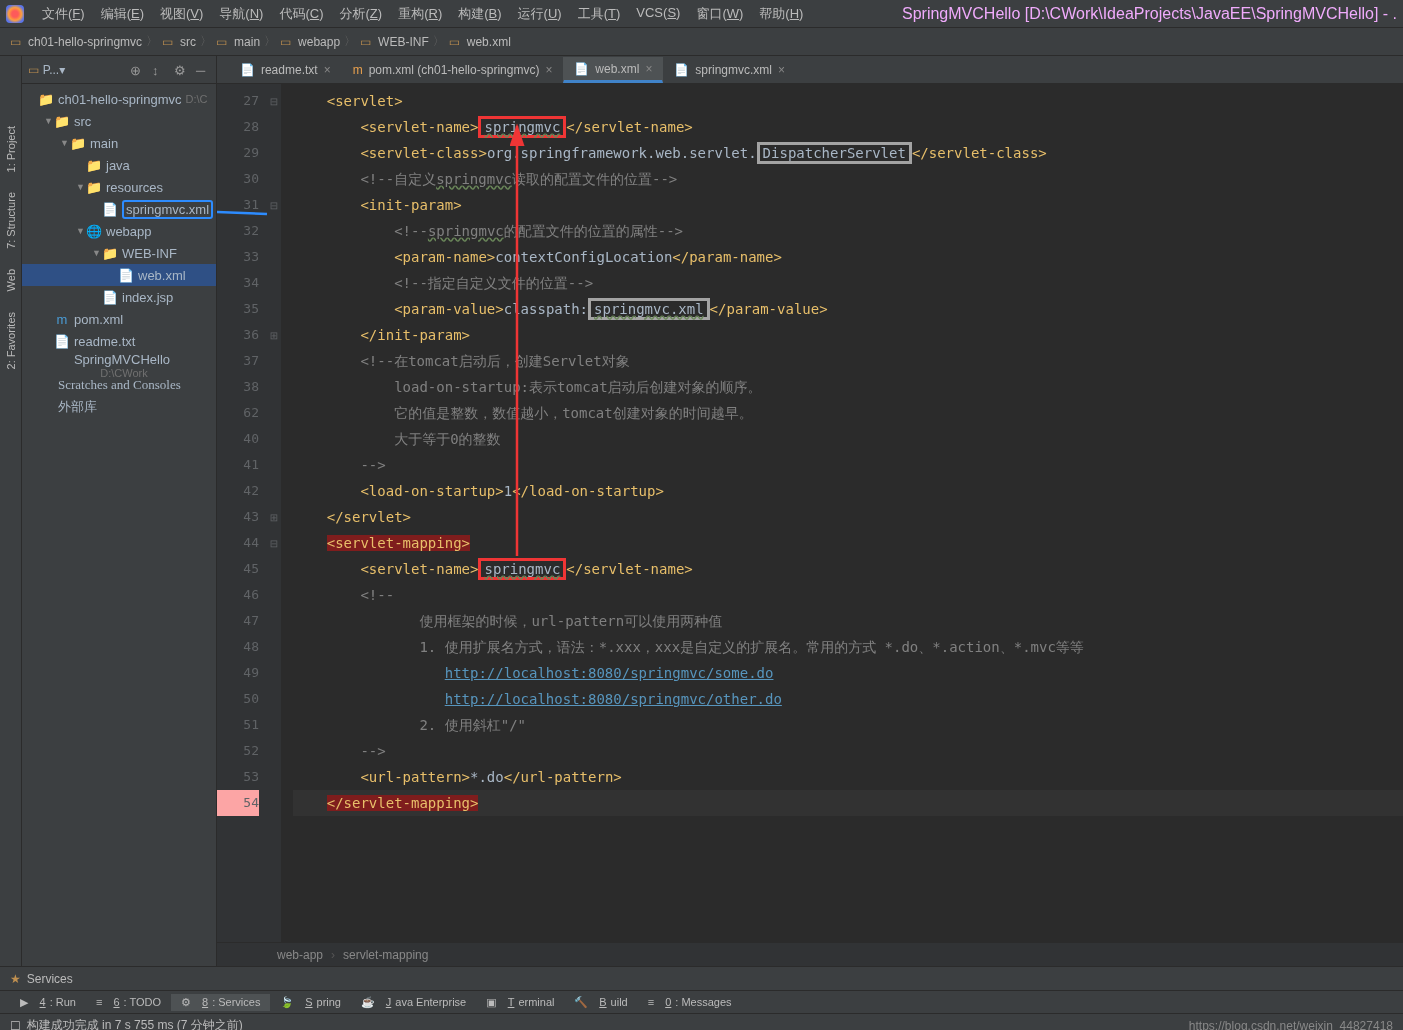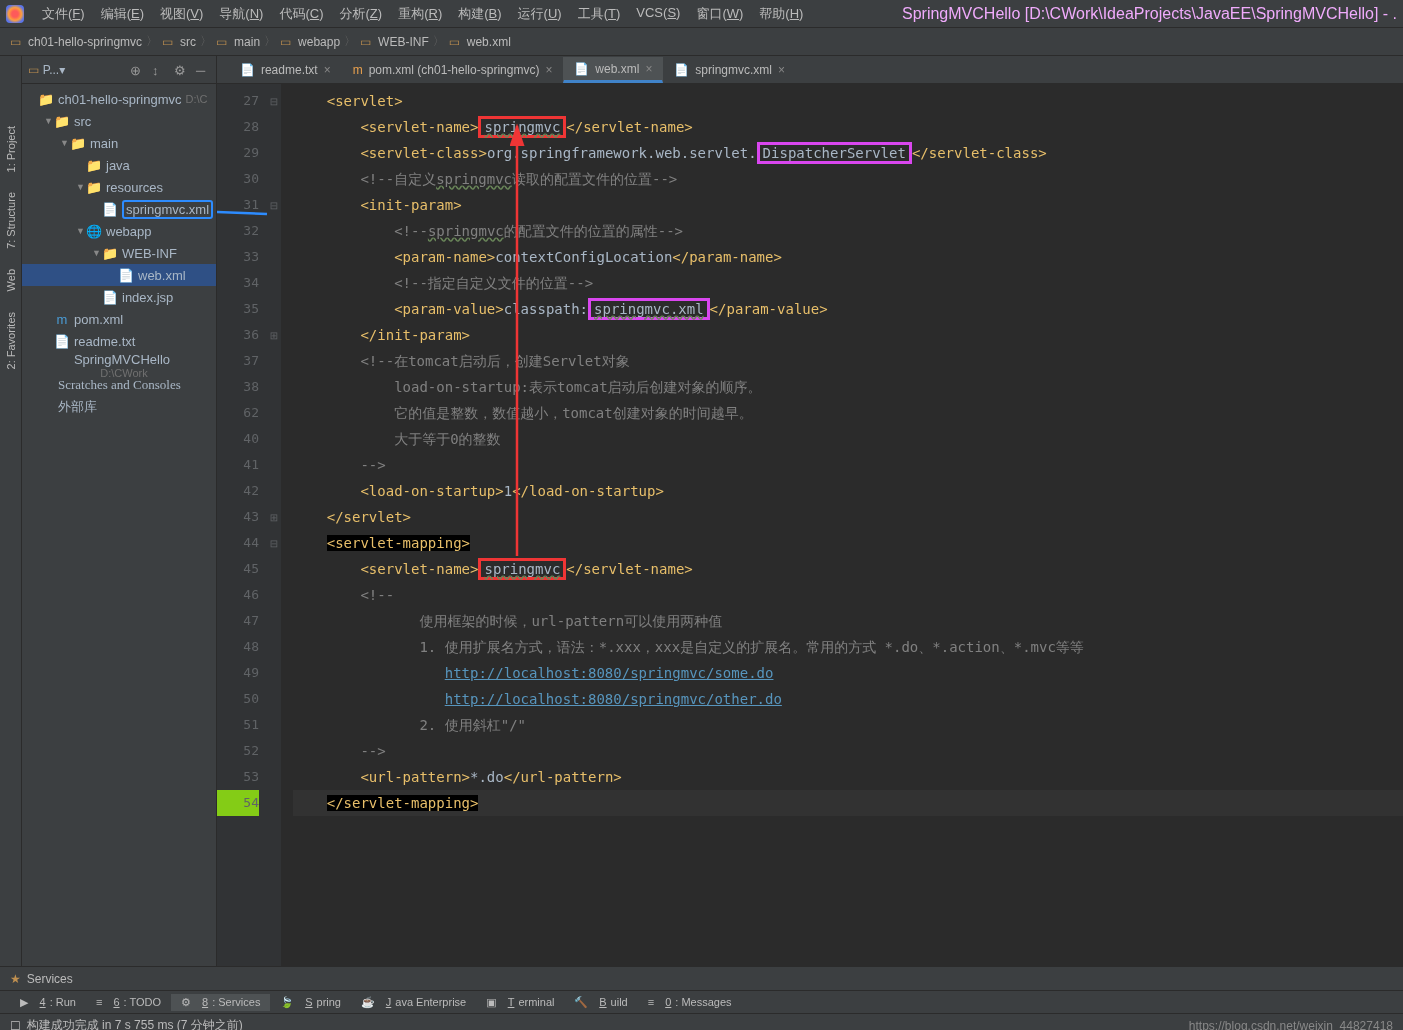--- a/index.html
+++ b/index.html
@@ -38,23 +38,23 @@
 .editor-content { flex: 1; display: flex; overflow: hidden; position: relative; }
 .gutter { width: 50px; background: #313335; text-align: right; padding: 4px 8px 0 0; font-family: "Consolas", monospace; font-size: 13px; color: #606366; line-height: 26px; }
 .gutter-marks { width: 14px; background: #313335; padding-top: 4px; }
 .gutter-marks .mark { height: 26px; display: flex; align-items: center; justify-content: center; color: #606366; font-size: 10px; }
 .code { flex: 1; font-family: "Consolas", "Microsoft YaHei", monospace; font-size: 14px; line-height: 26px; padding: 4px 0 0 12px; white-space: pre; position: relative; }
 .code .line { height: 26px; }
 .tag { color: #e8bf6a; }
 .txt { color: #a9b7c6; }
 .comment { color: #808080; }
 .link { color: #5795bd; text-decoration: underline; }
-.hl { background: #000000; }
+.hl { background: #7f1d1d; }
 .red-box { border: 3px solid #ef3535; padding: 0 3px; }
-.blue-box { border: 3px solid #d946ef; padding: 0 3px; }
+.blue-box { border: 3px solid #a3a3a3; padding: 0 3px; }
 .wavy { text-decoration: wavy underline #6a8759; }
 .breadcrumb-bottom { height: 24px; background: #313335; display: flex; align-items: center; padding-left: 60px; font-size: 12px; color: #888; border-top: 1px solid #2b2b2b; }
 .breadcrumb-bottom .sep { margin: 0 8px; color: #555; }
 .toolwindow-bar { height: 23px; background: #3c3f41; border-top: 1px solid #2b2b2b; display: flex; align-items: center; padding: 0 10px; font-size: 11px; }
 .toolwindow-bar .item { padding: 2px 10px; display: flex; align-items: center; gap: 4px; cursor: pointer; color: #bbb; }
 .toolwindow-bar .item.active { background: #4e5254; }
 .services-bar { height: 24px; background: #3c3f41; border-top: 1px solid #2b2b2b; display: flex; align-items: center; padding: 0 10px; font-size: 12px; color: #bbb; }
 .statusbar { height: 24px; background: #3c3f41; border-top: 1px solid #2b2b2b; display: flex; align-items: center; padding: 0 10px; font-size: 12px; color: #bbb; }
 .statusbar .right { margin-left: auto; color: #888; }
 svg.annotation { position: absolute; top: 0; left: 0; pointer-events: none; }
@@ -242,21 +242,21 @@
           <div>44</div>
           <div>45</div>
           <div>46</div>
           <div>47</div>
           <div>48</div>
           <div>49</div>
           <div>50</div>
           <div>51</div>
           <div>52</div>
           <div>53</div>
-          <div style="background: #84cc16;">54</div>
+          <div style="background: #fca5a5;">54</div>
         </div>
       <div class="gutter-marks" id="gutter-marks">
           <div class="mark">⊟</div>
           <div class="mark"></div>
           <div class="mark"></div>
           <div class="mark"></div>
           <div class="mark">⊟</div>
           <div class="mark"></div>
           <div class="mark"></div>
           <div class="mark"></div>
@@ -288,20 +288,25 @@
               <path d="M0,0 L0,6 L9,3 z" fill="#ef3535"></path>
             </marker>
           <marker id="arrB" markerWidth="10" markerHeight="10" refX="8" refY="3" orient="auto">
               <path d="M0,0 L0,6 L9,3 z" fill="#2d8cff"></path>
             </marker>
         </defs>
         <line x1="300" y1="472" x2="300" y2="42" stroke="#ef3535" stroke-width="2.5" marker-end="url(#arrR)"></line>
         <line x1="50" y1="130" x2="-130" y2="123" stroke="#2d8cff" stroke-width="2.5" marker-end="url(#arrB)"></line>
       </svg>
     </div>
+    <div class="breadcrumb-bottom">
+      <span>web-app</span>
+      <span class="sep">›</span>
+      <span>servlet-mapping</span>
+    </div>
   </div>
 </div>
 
 <div class="services-bar">
   <span style="color:#c09050;margin-right:6px;">★</span>
   <span>Services</span>
 </div>
 
 <div class="toolwindow-bar" id="toolwindows">
     <div class="item"><span>▶</span>&nbsp;<u>4</u>: Run</div>

